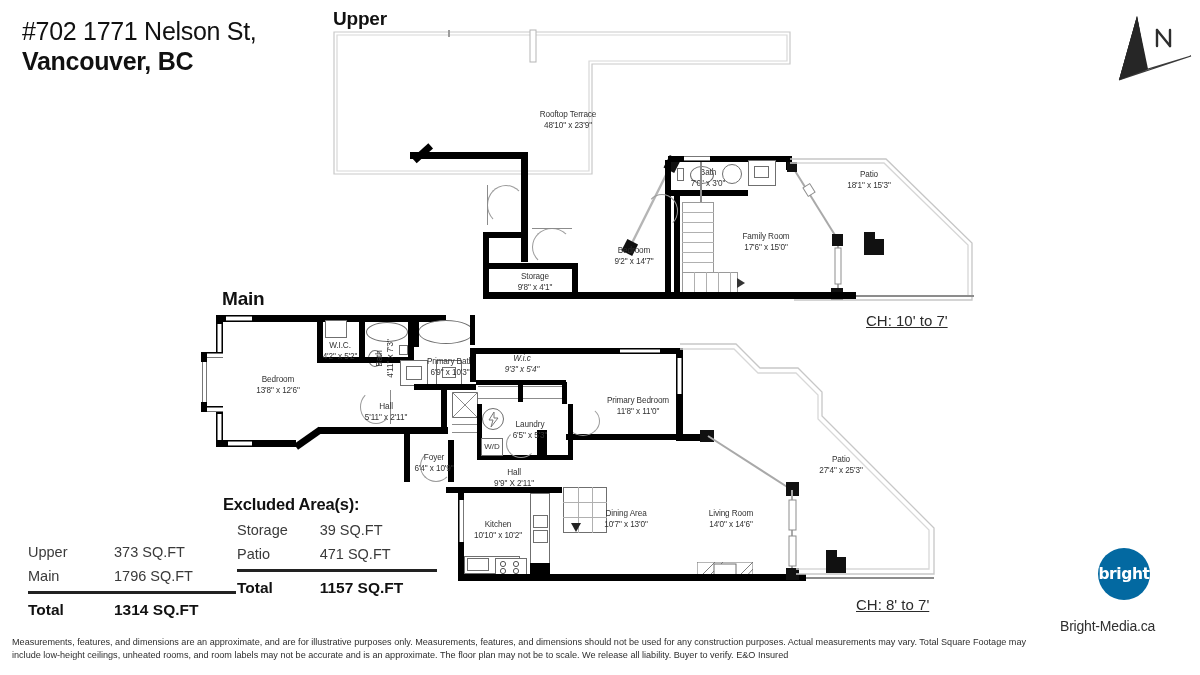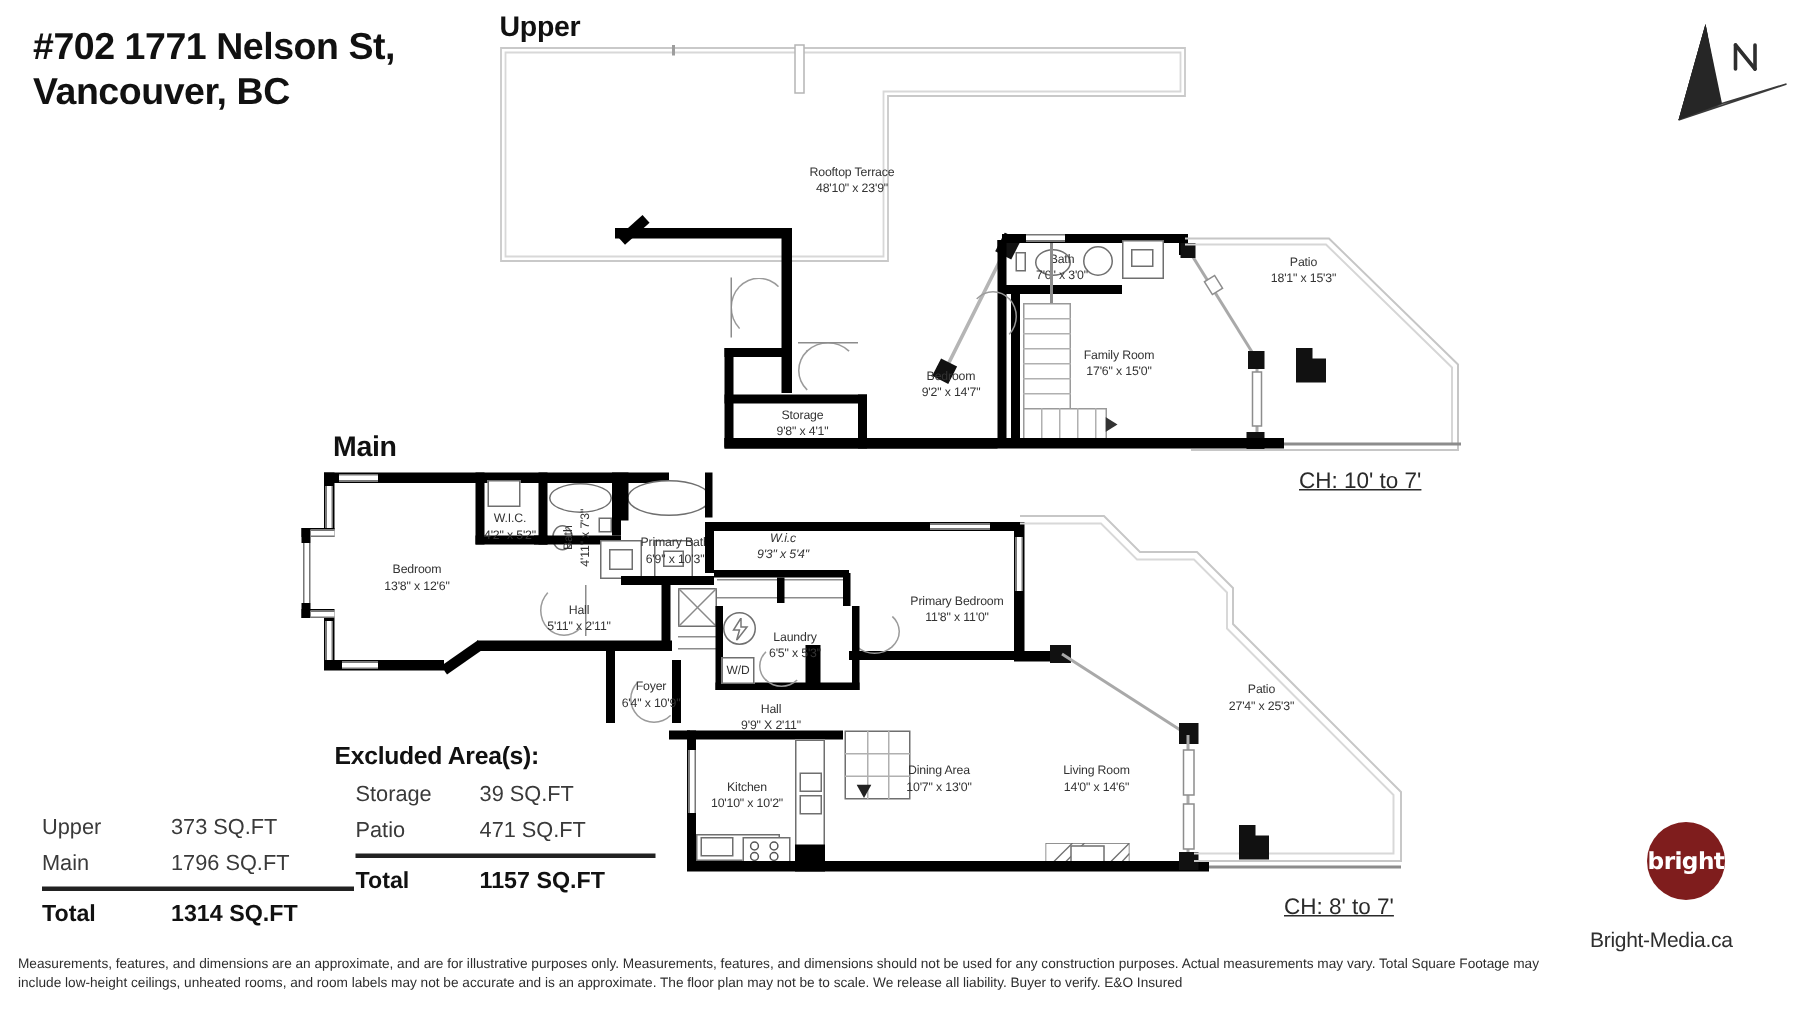--- a/index.html
+++ b/index.html
@@ -13,21 +13,21 @@
     overflow:hidden;
   }
   #stage { position:absolute; inset:0; }
 
   
   .addr {
     position:absolute; left:22px; top:16px;
     font-size:25px; line-height:30px; letter-spacing:-0.3px;
     color:#111;
   }
-  .addr .l1 { font-weight:700; display:block; }
+  .addr .l1 { font-weight:400; display:block; }
   .addr .l2 { font-weight:700; display:block; }
 
   .floor-label {
     position:absolute; font-size:19px; font-weight:700; color:#111;
     letter-spacing:-0.2px;
   }
 
   .ch-label {
     position:absolute; font-size:15px; color:#2b2b2b;
     font-family:"Liberation Sans", sans-serif;
@@ -79,21 +79,21 @@
   .disclaimer {
     position:absolute; left:12px; top:636px; width:1015px;
     font-size:9.1px; line-height:13.2px; color:#2e2e2e;
     font-family:"Liberation Sans", sans-serif;
     text-align:left;
   }
 
   
   .logo-circle {
     position:absolute; width:52px; height:52px; border-radius:50%;
-    background:#7f1d1d; display:flex; align-items:center; justify-content:center;
+    background:#0369a1; display:flex; align-items:center; justify-content:center;
   }
   .logo-circle span {
     color:#fff; font-size:15.5px; font-weight:700; letter-spacing:-0.4px;
     font-family:"DejaVu Sans", sans-serif;
   }
   .logo-text {
     position:absolute; font-size:14px; color:#2f2f2f; letter-spacing:-0.2px;
     white-space:nowrap;
   }
 
@@ -197,21 +197,21 @@
   <div class="stair-line" style="left:682px; top:262px; width:32px;"></div>
   <div class="stair" style="left:682px; top:272px; width:56px; height:22px;"></div>
   <div class="stair-vline" style="left:694px; top:272px; height:22px;"></div>
   <div class="stair-vline" style="left:706px; top:272px; height:22px;"></div>
   <div class="stair-vline" style="left:718px; top:272px; height:22px;"></div>
   <div class="stair-vline" style="left:730px; top:272px; height:22px;"></div>
   <svg style="position:absolute; left:737px; top:278px; width:10px; height:10px;" viewBox="0 0 10 10">
     <polygon points="0,0 8,5 0,10" fill="#333"></polygon>
   </svg>
 
-  <div class="label" style="left:700px; top:232px; width:92px;">
+  <div class="label" style="left:720px; top:232px; width:92px;">
     <span class="nm">Family Room</span>
     <span class="dm">17'6" x 15'0"</span>
   </div>
 
   <svg style="position:absolute; left:786px; top:162px; width:70px; height:140px;" viewBox="0 0 70 140">
     <line x1="6" y1="4" x2="52" y2="78" stroke="#a9a9a9" stroke-width="2"></line>
     <rect x="1" y="0" width="10" height="10" fill="#111"></rect>
     <line x1="52" y1="78" x2="52" y2="132" stroke="#a9a9a9" stroke-width="2"></line>
     <rect x="46" y="72" width="11" height="12" fill="#111"></rect>
     <rect x="45" y="126" width="12" height="12" fill="#111"></rect>

